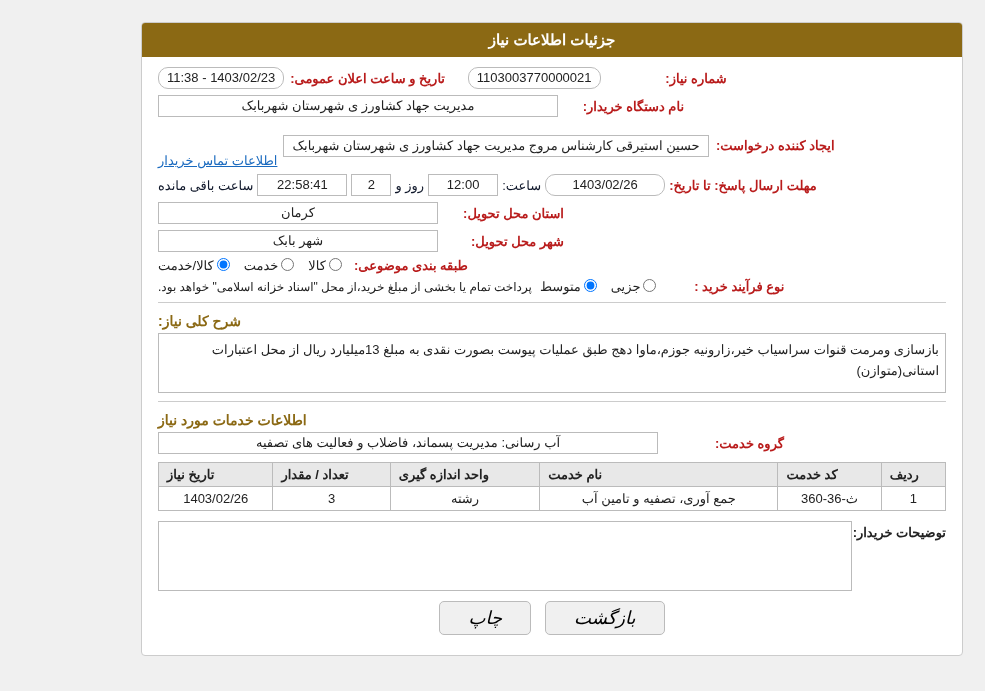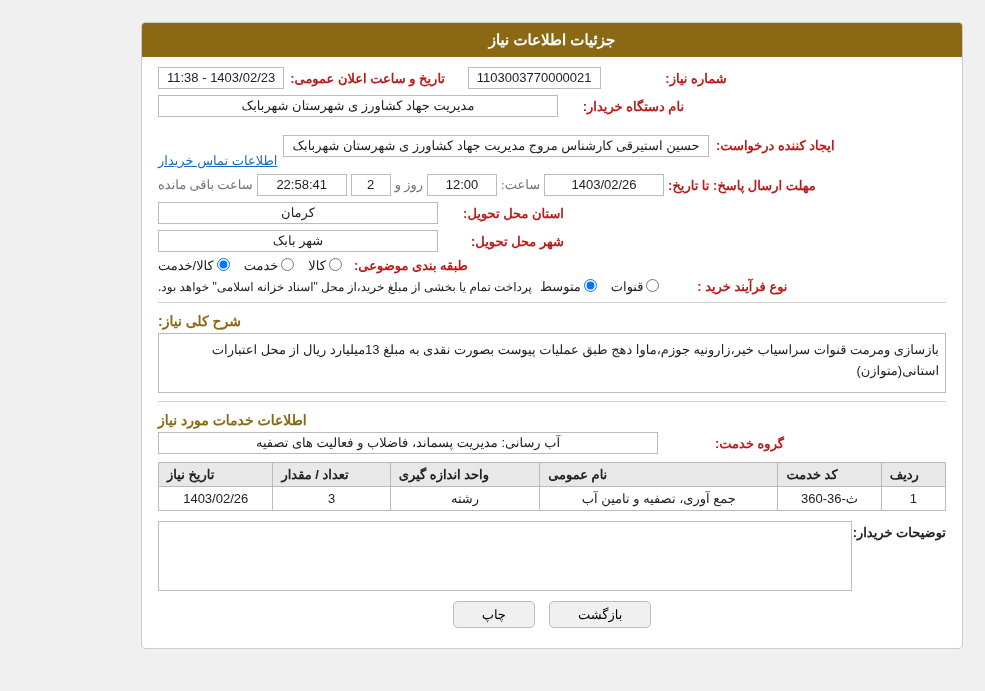--- a/index.html
+++ b/index.html
@@ -56,39 +56,39 @@
       text-align: center;
     }
     .value-box-wide {
       min-width: 400px;
     }
     .value-box-medium {
       min-width: 280px;
     }
     .value-box-small {
       min-width: 120px;
+      border-radius: 10px;
     }
     .link-text {
       color: #1a6abf;
       cursor: pointer;
       text-decoration: underline;
       margin-top: 30px;
     }
     .date-row {
       display: flex;
       align-items: center;
       justify-content: flex-end;
       gap: 4px;
       margin-bottom: 6px;
     }
     .date-row .label { min-width: 120px; }
     .small-label {
       white-space: nowrap;
-      color: #737373;
-      font-family: Liberation Serif, serif;
+      color: #0f172a;
     }
     .radio-group {
       display: flex;
       gap: 14px;
       align-items: center;
       direction: rtl;
     }
     .radio-group label {
       display: flex;
       align-items: flex-start;
@@ -162,22 +162,23 @@
       gap: 14px;
       margin-top: 10px;
       padding-bottom: 10px;
     }
     .btn {
       padding: 5px 28px;
       border: 1px solid #aaa;
       background: #f5f5f5;
       border-radius: 5px;
       cursor: pointer;
-      font-size: 13px;
+      font-size: 18px;
       font-family: Tahoma, Arial, sans-serif;
+      font-style: italic;
     }
     .btn-back {
       border: 1px solid #bbb;
       background: #f0f0f0;
     }
     .btn-print {
       border: 1px solid #bbb;
       background: #f0f0f0;
     }
     .divider {
@@ -262,21 +263,21 @@
             <span>کالا/خدمت</span>
           </label>
         </span>
       </div>
 
       <div class="process-type-row">
         <span class="label">نوع فرآیند خرید :</span>
         <span class="radio-group">
           <label>
             <input type="radio" name="process" style="">
-            <span>قنوات</span>
+            <span>جزیی</span>
           </label>
           <label>
             <input type="radio" name="process" checked="" style="">
             <span>متوسط</span>
           </label>
         </span>
         <span class="process-note">پرداخت تمام یا بخشی از مبلغ خرید،از محل "اسناد خزانه اسلامی" خواهد بود.</span>
       </div>
 
       <hr class="divider">
@@ -293,21 +294,21 @@
       <div class="service-group-row">
         <span class="label">گروه خدمت:</span>
         <span class="value-box" style="min-width:500px;">آب رسانی: مدیریت پسماند، فاضلاب و فعالیت های تصفیه</span>
       </div>
 
       <table class="service-table">
         <thead>
           <tr>
             <th>ردیف</th>
             <th>کد خدمت</th>
-            <th>نام عمومی</th>
+            <th>نام خدمت</th>
             <th>واحد اندازه گیری</th>
             <th>تعداد / مقدار</th>
             <th>تاریخ نیاز</th>
           </tr>
         </thead>
         <tbody id="service-table-body">
         <tr>
               <td>1</td>
               <td>ث-36-360</td>
               <td>جمع آوری، تصفیه و تامین آب</td>

